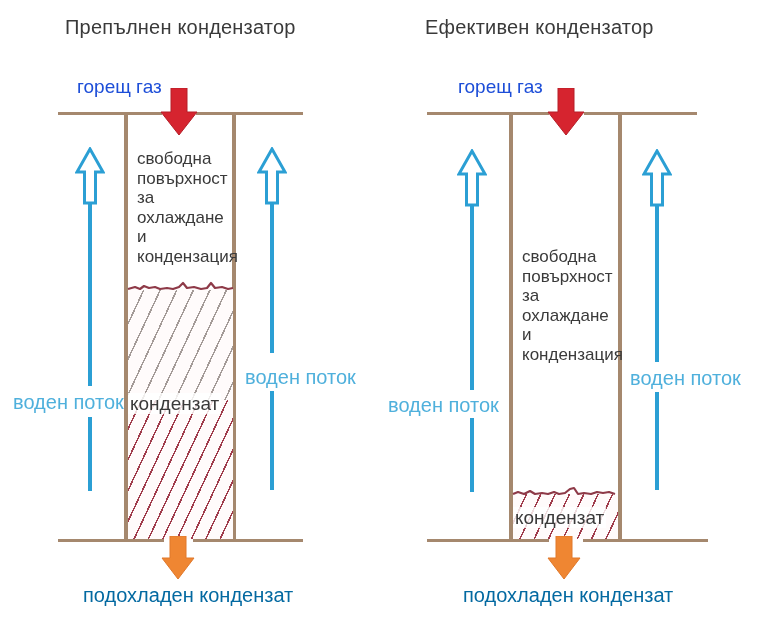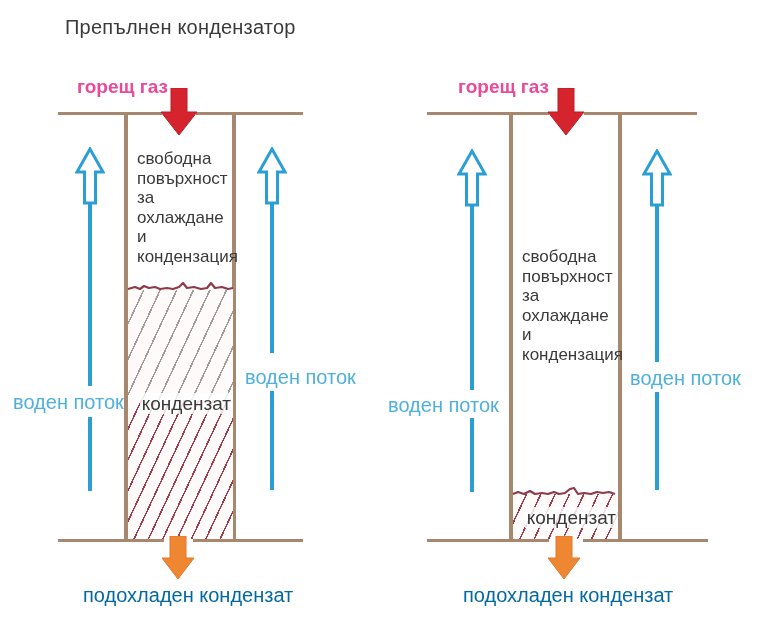--- a/index.html
+++ b/index.html
@@ -2,25 +2,25 @@
 <html><head>
 <meta charset="utf-8">
 <style>
   html,body{margin:0;padding:0;background:#fff;}
   .canvas{
     position:relative;width:770px;height:617px;background:#ffffff;
     font-family:"Liberation Sans", sans-serif;overflow:hidden;
   }
   .abs{position:absolute;}
   .title{font-size:20px;color:#3a3a3a;letter-spacing:0.2px;}
-  .gas-label{font-size:19px;color:#ec4899;font-weight:bold;}
+  .gas-label{font-size:19px;color:#1d4ed8;}
   .free-text{font-size:17px;line-height:19.5px;color:#3a3a3a;white-space:pre-line;}
   .water-text{font-size:20px;color:#4fb0dc;}
   .outlet-text{font-size:20px;color:#0369a1;}
-  .cond-label{font-size:19px;color:#3a3a3a;text-align:right;}
+  .cond-label{font-size:19px;color:#3a3a3a;text-align:left;}
   .cond-label span{background:rgba(255,255,255,0.82);padding:0 2px;}
   .hline{height:3px;background:#a5886e;}
   .vwall{width:4px;background:#a5886e;}
   .bluev{width:4px;background:#2b9fd4;}
   .cond-region{background:#fffbfb;}
   .hatch-gray{background-image:repeating-linear-gradient(115deg,
       rgba(0,0,0,0) 0px, rgba(0,0,0,0) 13.5px, #a49b98 13.5px, #a49b98 15px);}
   .hatch-red{background-image:repeating-linear-gradient(115deg,
       rgba(0,0,0,0) 0px, rgba(0,0,0,0) 11.5px, #a03c4c 11.5px, #a03c4c 13px);}
   svg{display:block;}
@@ -84,20 +84,21 @@
   <div class="abs hline" style="left:58px;top:539px;width:106px;"></div>
   <div class="abs hline" style="left:193px;top:539px;width:110px;"></div>
 
   <div class="abs" style="left:161px;top:536px;">
     <svg width="34" height="44" viewBox="0 0 34 44">
       <polygon points="9,0 25,0 25,22 33,22 17,43 1,22 9,22" fill="#ef8632" stroke="#e0782a" stroke-width="1"></polygon>
     </svg>
   </div>
   <div class="abs outlet-text" style="left:83px;top:584px;">подохладен кондензат</div>
 
+  <div class="abs title" style="left:425px;top:16px;">Ефективен кондензатор</div>
   <div class="abs gas-label" style="left:458px;top:76px;">горещ газ</div>
 
   <div class="abs hline" style="left:427px;top:112px;width:122px;"></div>
   <div class="abs hline" style="left:584px;top:112px;width:113px;"></div>
 
   <div class="abs vwall" style="left:509px;top:112px;height:429px;"></div>
   <div class="abs vwall" style="left:618px;top:112px;height:429px;"></div>
 
   <div class="abs" style="left:547px;top:88px;">
     <svg width="38" height="48" viewBox="0 0 38 48">

